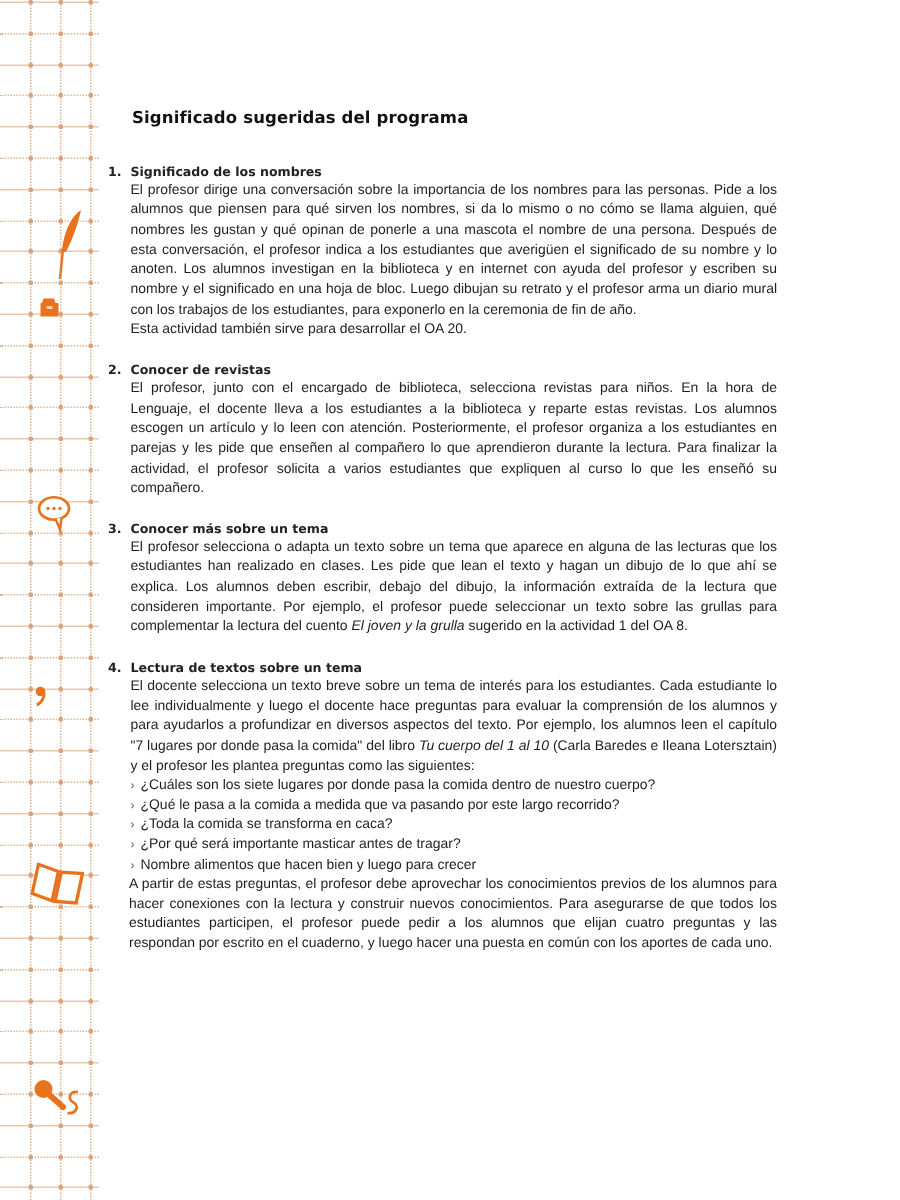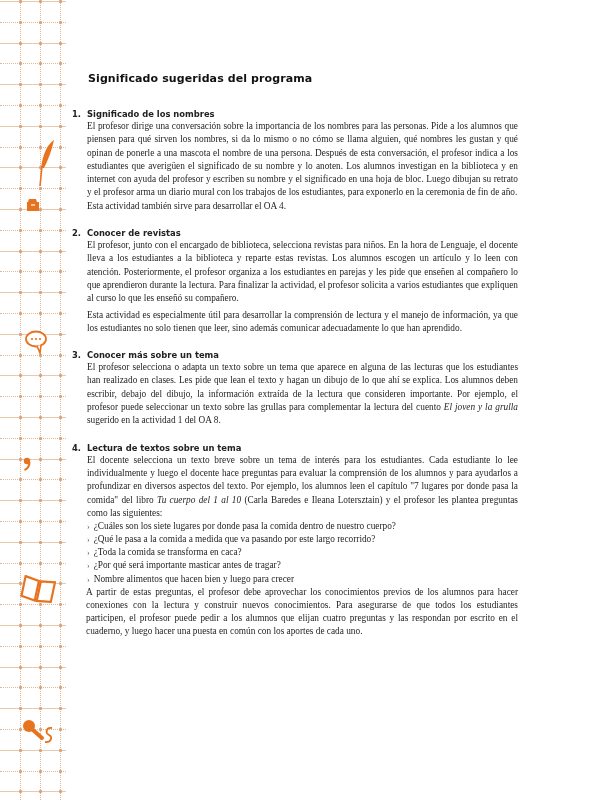--- a/index.html
+++ b/index.html
@@ -33,21 +33,21 @@
     }
     .section { position: relative; }
     .sec-head {
       display: flex; align-items: baseline;
       font-weight: bold; font-size: 8.4px; color: #222;
       line-height: 12px;
     }
     .sec-num { width: 15px; flex: none; }
     .sec-body {
       margin-left: 15px;
-      font-family: Liberation Serif, serif;
+      font-family: Liberation Sans, sans-serif;
       font-size: 9.3px; line-height: 13.3px; text-align: justify; color: #1e1e1e;
     }
     .sec-body p { margin: 0; }
     .sec-body p + p { margin-top: 3px; }
     .sec-body i { font-style: italic; }
     .qlist { list-style: none; margin: 0; padding: 0; }
     .qlist li { line-height: 13.1px; }
     .qlist li .arrow { color: #555; font-size: 8px; margin-right: 4px; }
   </style>
 </head>
@@ -249,32 +249,31 @@
 <div class="content">
   <h1 class="page-title">Significado sugeridas del programa</h1>
 
   <div class="section" style="margin-top:23px">
     <div class="sec-head">
       <span class="sec-num">1.</span>
       <span>Significado de los nombres</span>
     </div>
     <div class="sec-body">
       <p>El profesor dirige una conversación sobre la importancia de los nombres para las personas. Pide a los alumnos que piensen para qué sirven los nombres, si da lo mismo o no cómo se llama alguien, qué nombres les gustan y qué opinan de ponerle a una mascota el nombre de una persona. Después de esta conversación, el profesor indica a los estudiantes que averigüen el significado de su nombre y lo anoten. Los alumnos investigan en la biblioteca y en internet con ayuda del profesor y escriben su nombre y el significado en una hoja de bloc. Luego dibujan su retrato y el profesor arma un diario mural con los trabajos de los estudiantes, para exponerlo en la ceremonia de fin de año.</p>
-      <p style="margin-top:0">Esta actividad también sirve para desarrollar el OA 4.</p>
+      <p style="margin-top:0">Esta actividad también sirve para desarrollar el OA 20.</p>
     </div>
   </div>
 
   <div class="section" style="margin-top:14px">
     <div class="sec-head">
       <span class="sec-num">2.</span>
       <span>Conocer de revistas</span>
     </div>
     <div class="sec-body">
       <p>El profesor, junto con el encargado de biblioteca, selecciona revistas para niños. En la hora de Lenguaje, el docente lleva a los estudiantes a la biblioteca y reparte estas revistas. Los alumnos escogen un artículo y lo leen con atención. Posteriormente, el profesor organiza a los estudiantes en parejas y les pide que enseñen al compañero lo que aprendieron durante la lectura. Para finalizar la actividad, el profesor solicita a varios estudiantes que expliquen al curso lo que les enseñó su compañero.</p>
-      <p>Esta actividad es especialmente útil para desarrollar la comprensión de lectura y el manejo de información, ya que los estudiantes no solo tienen que leer, sino además comunicar adecuadamente lo que han aprendido.</p>
     </div>
   </div>
 
   <div class="section" style="margin-top:14px">
     <div class="sec-head">
       <span class="sec-num">3.</span>
       <span>Conocer más sobre un tema</span>
     </div>
     <div class="sec-body">
       <p><span>El profesor selecciona o adapta un texto sobre un tema que aparece en alguna de las lecturas que los estudiantes han realizado en clases. Les pide que lean el texto y hagan un dibujo de lo que ahí se explica. Los alumnos deben escribir, debajo del dibujo, la información extraída de la lectura que consideren importante. Por ejemplo, el profesor puede seleccionar un texto sobre las grullas para complementar la lectura del cuento </span><i>El joven y la grulla</i><span> sugerido en la actividad 1 del OA 8.</span></p>

